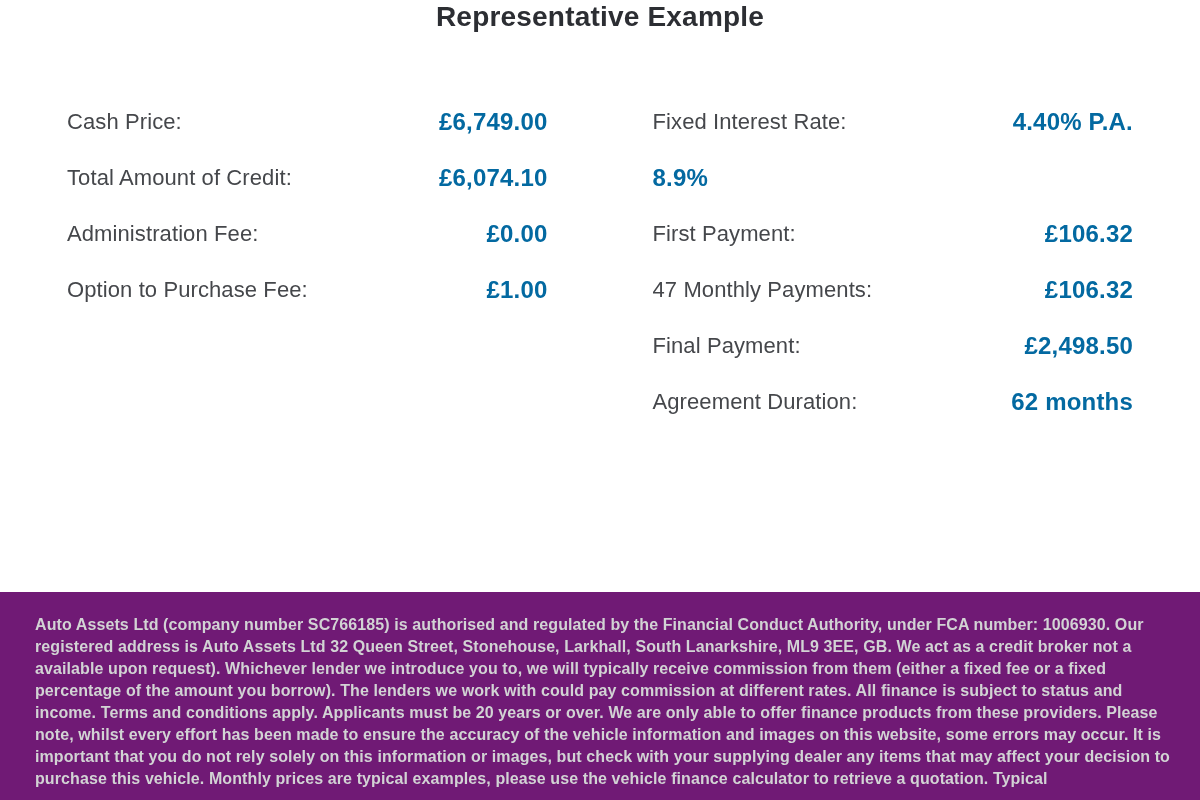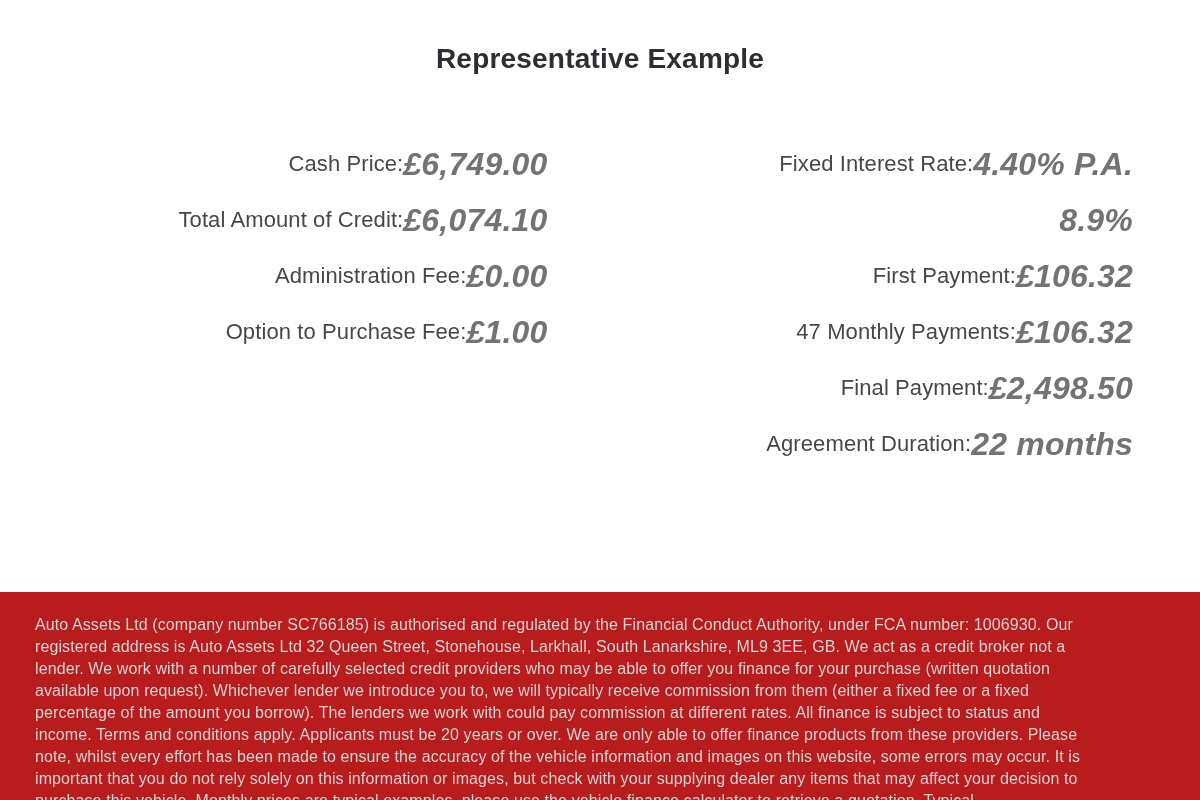--- a/index.html
+++ b/index.html
@@ -15,63 +15,62 @@
     height: 800px;
     display: flex;
     flex-direction: column;
   }
   .main {
     height: 592px;
     flex: 0 0 592px;
     background: #ffffff;
   }
   .page-title {
-    margin-top: 42px;
     text-align: center;
     font-size: 28px;
     line-height: 34px;
     font-weight: 700;
     color: #2c2e33;
     letter-spacing: 0.2px;
   }
   .finance-grid {
     margin: 60px 67px 0 67px;
     display: grid;
     grid-template-columns: 1fr 1fr;
     column-gap: 105px;
     align-content: start;
   }
   .finance-col { display: block; }
   .finance-row {
     height: 56px;
     display: flex;
     align-items: center;
-    justify-content: flex-end;
+    justify-content: space-between;
   }
   .finance-label {
     font-size: 22px;
     color: #45474b;
     letter-spacing: 0.1px;
     white-space: nowrap;
   }
   .finance-value {
-    font-size: 32px;
+    font-size: 24px;
     font-weight: 700;
-    color: #737373;
+    color: #0369a1;
     letter-spacing: 0.2px;
     white-space: nowrap;
     text-align: right;
-    font-style: italic;
   }
   .footer {
     flex: 1 1 auto;
     height: 208px;
-    background: #b91c1c;
+    background: #701a75;
     padding: 22px 35px 17px 35px;
     overflow: hidden;
+    font-weight: bold;
   }
   .footer-line {
     color: #d2d3d4;
     font-size: 16px;
     line-height: 22px;
     white-space: nowrap;
     letter-spacing: 0.1px;
   }
 </style>
 </head>
@@ -119,31 +118,30 @@
         <div class="finance-row">
           <span class="finance-label">47 Monthly Payments:</span>
           <span class="finance-value">£106.32</span>
         </div>
         <div class="finance-row">
           <span class="finance-label">Final Payment:</span>
           <span class="finance-value">£2,498.50</span>
         </div>
         <div class="finance-row">
           <span class="finance-label">Agreement Duration:</span>
-          <span class="finance-value">22 months</span>
+          <span class="finance-value">62 months</span>
         </div>
       </div>
 
     </div>
   </div>
 
   <div class="footer">
     <div class="footer-line">Auto Assets Ltd (company number SC766185) is authorised and regulated by the Financial Conduct Authority, under FCA number: 1006930. Our</div>
     <div class="footer-line">registered address is Auto Assets Ltd 32 Queen Street, Stonehouse, Larkhall, South Lanarkshire, ML9 3EE, GB. We act as a credit broker not a</div>
-    <div class="footer-line">lender. We work with a number of carefully selected credit providers who may be able to offer you finance for your purchase (written quotation</div>
     <div class="footer-line">available upon request). Whichever lender we introduce you to, we will typically receive commission from them (either a fixed fee or a fixed</div>
     <div class="footer-line">percentage of the amount you borrow). The lenders we work with could pay commission at different rates. All finance is subject to status and</div>
     <div class="footer-line">income. Terms and conditions apply. Applicants must be 20 years or over. We are only able to offer finance products from these providers. Please</div>
     <div class="footer-line">note, whilst every effort has been made to ensure the accuracy of the vehicle information and images on this website, some errors may occur. It is</div>
     <div class="footer-line">important that you do not rely solely on this information or images, but check with your supplying dealer any items that may affect your decision to</div>
     <div class="footer-line">purchase this vehicle. Monthly prices are typical examples, please use the vehicle finance calculator to retrieve a quotation. Typical</div>
   </div>
 
 </div>
 

